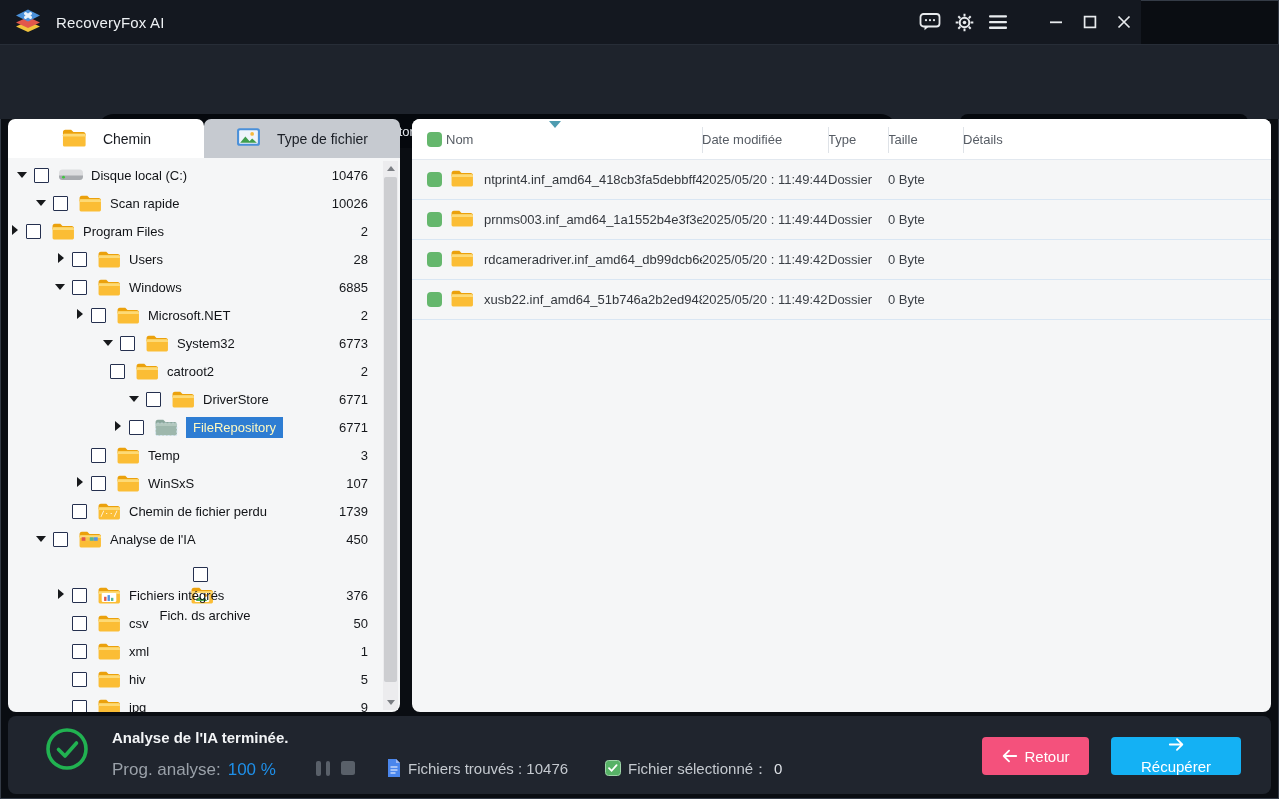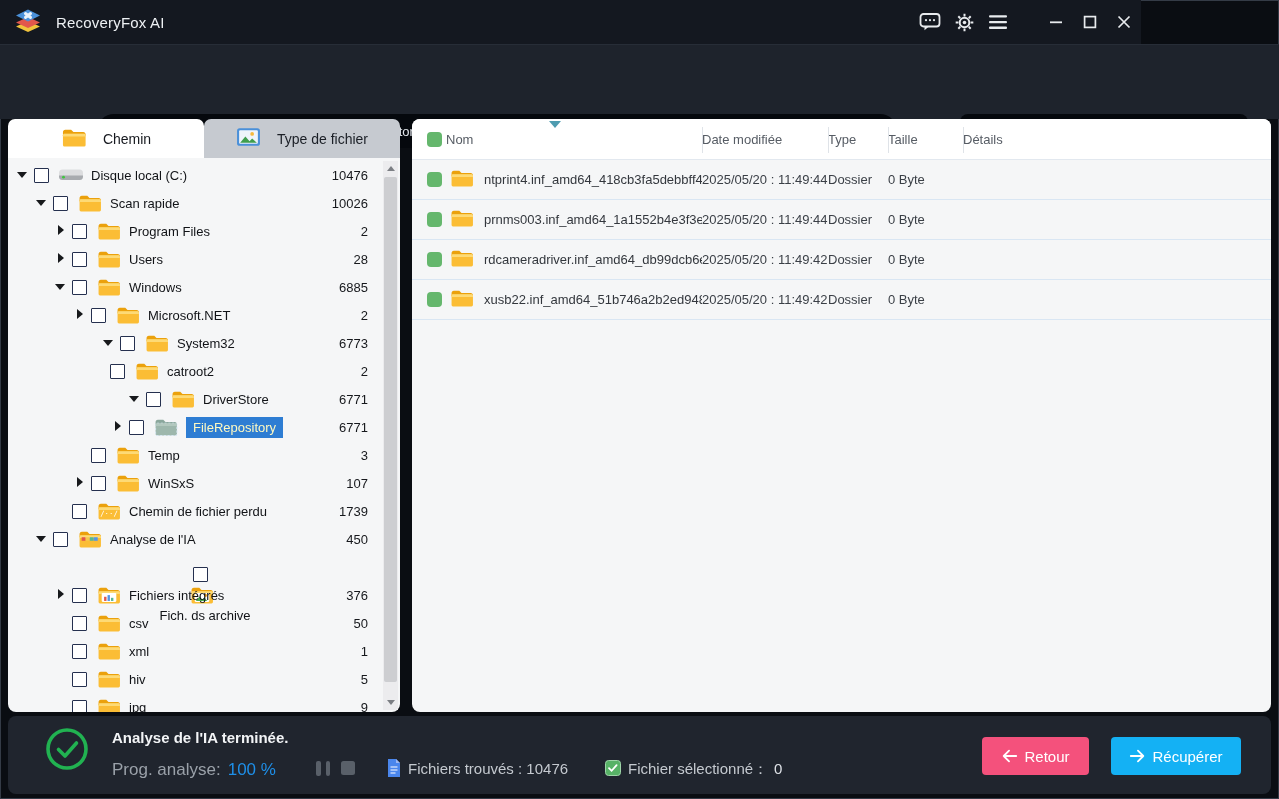--- a/index.html
+++ b/index.html
@@ -72,21 +72,21 @@
   .pausebtn { position:absolute; left:308px; top:45px; display:flex; gap:5px; cursor:pointer; }
   .pausebtn span { width:4.5px; height:15px; background:#596069; border-radius:2px; }
   .stopbtn { position:absolute; left:333px; top:45px; width:14px; height:14px; background:#596069; border-radius:2.5px; cursor:pointer; }
   .f-docic { position:absolute; left:378px; top:42px; }
   .f-found { position:absolute; left:400px; top:44px; font-size:15px; color:#c4c9cf; }
   .f-selcb { position:absolute; left:597px; top:44px; }
   .f-sel { position:absolute; left:620px; top:44px; font-size:15px; color:#c4c9cf; }
   .f-sel .sv { color:#dde1e6; margin-left:6px; }
   .btn { position:absolute; top:21px; height:38px; border:none; border-radius:4px; color:#fff; font-size:15px; font-family:inherit; display:flex; align-items:center; justify-content:center; gap:6px; cursor:pointer; }
   .btn-back { left:974px; width:107px; background:#f4517c; }
-  .btn-recover { left:1103px; width:130px; background:#14b1f4; }
+  .btn-recover { left:1103px; width:130px; background:#14b1f4;flex-direction:column; }
 </style>
 </head>
 <body>
 
 <div class="window">
 
   <div class="titlebar">
     <div class="logo">
       <svg width="32" height="32" viewBox="0 0 32 32">
         <path d="M16 15 L28 20.5 16 26 4 20.5z" fill="#f0c33c"></path>
@@ -237,21 +237,21 @@
           <span class="ticon">
             <svg width="24" height="20" viewBox="0 0 23 19">
               <path d="M1.5 5c0-1.4.8-2.4 2.2-2.4h5.2l2.1 2h8.8c1.4 0 2.2 1 2.2 2.4v.6H1.5z" fill="#eba10c"></path>
               <rect x="1.5" y="6" width="20.5" height="11.6" rx="1.4" fill="#fbbd35"></rect>
               <path d="M1.5 7.4c0-.8.6-1.4 1.4-1.4h17.7c.8 0 1.4.6 1.4 1.4v1.2H1.5z" fill="#fdda76"></path>
             </svg>
           </span>
           <span class="tlabel">Scan rapide</span>
           <span class="tcount">10026</span>
         </div>
-        <div class="trow" style="padding-left: 46px;">
+        <div class="trow" style="">
           <span class="exp closed"></span>
           <span class="cb"></span>
           <span class="ticon">
             <svg width="24" height="20" viewBox="0 0 23 19">
               <path d="M1.5 5c0-1.4.8-2.4 2.2-2.4h5.2l2.1 2h8.8c1.4 0 2.2 1 2.2 2.4v.6H1.5z" fill="#eba10c"></path>
               <rect x="1.5" y="6" width="20.5" height="11.6" rx="1.4" fill="#fbbd35"></rect>
               <path d="M1.5 7.4c0-.8.6-1.4 1.4-1.4h17.7c.8 0 1.4.6 1.4 1.4v1.2H1.5z" fill="#fdda76"></path>
             </svg>
           </span>
           <span class="tlabel">Program Files</span>

